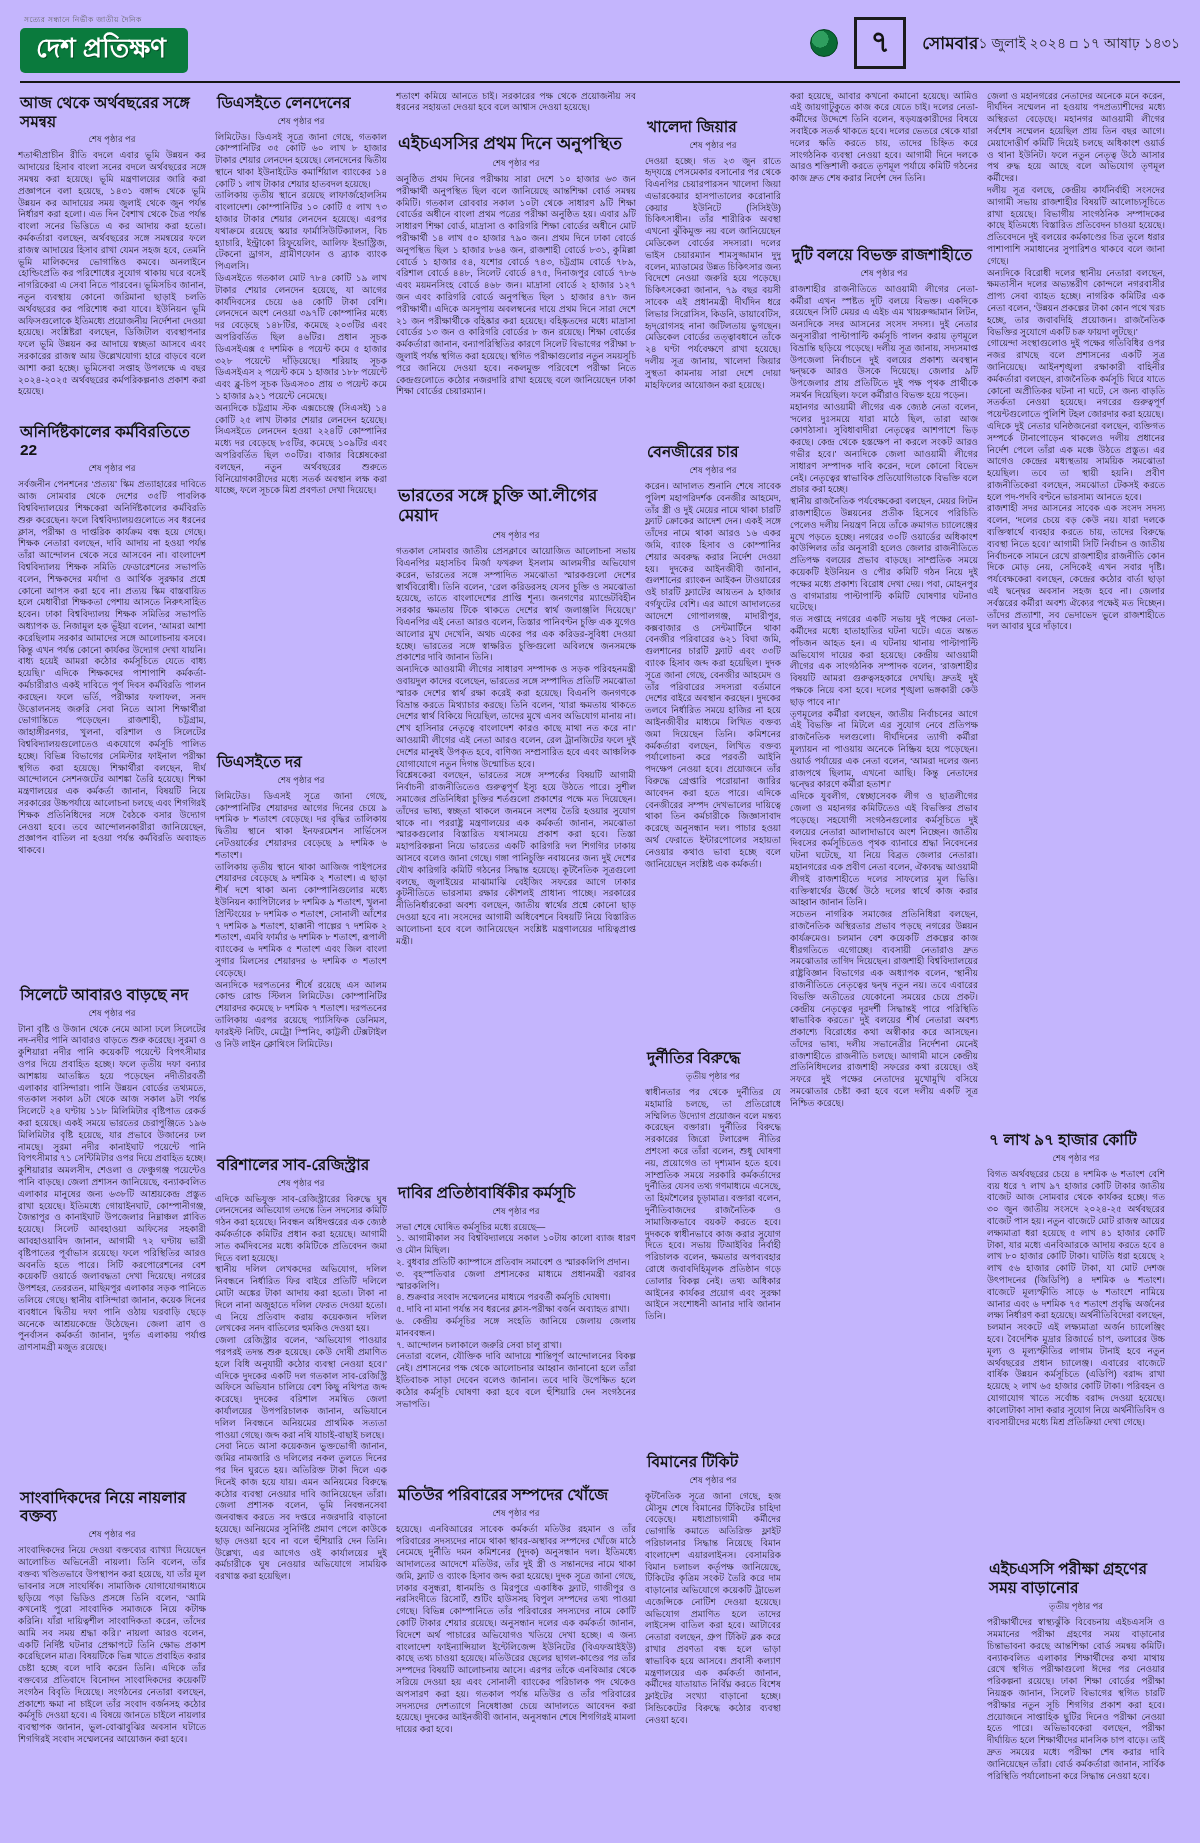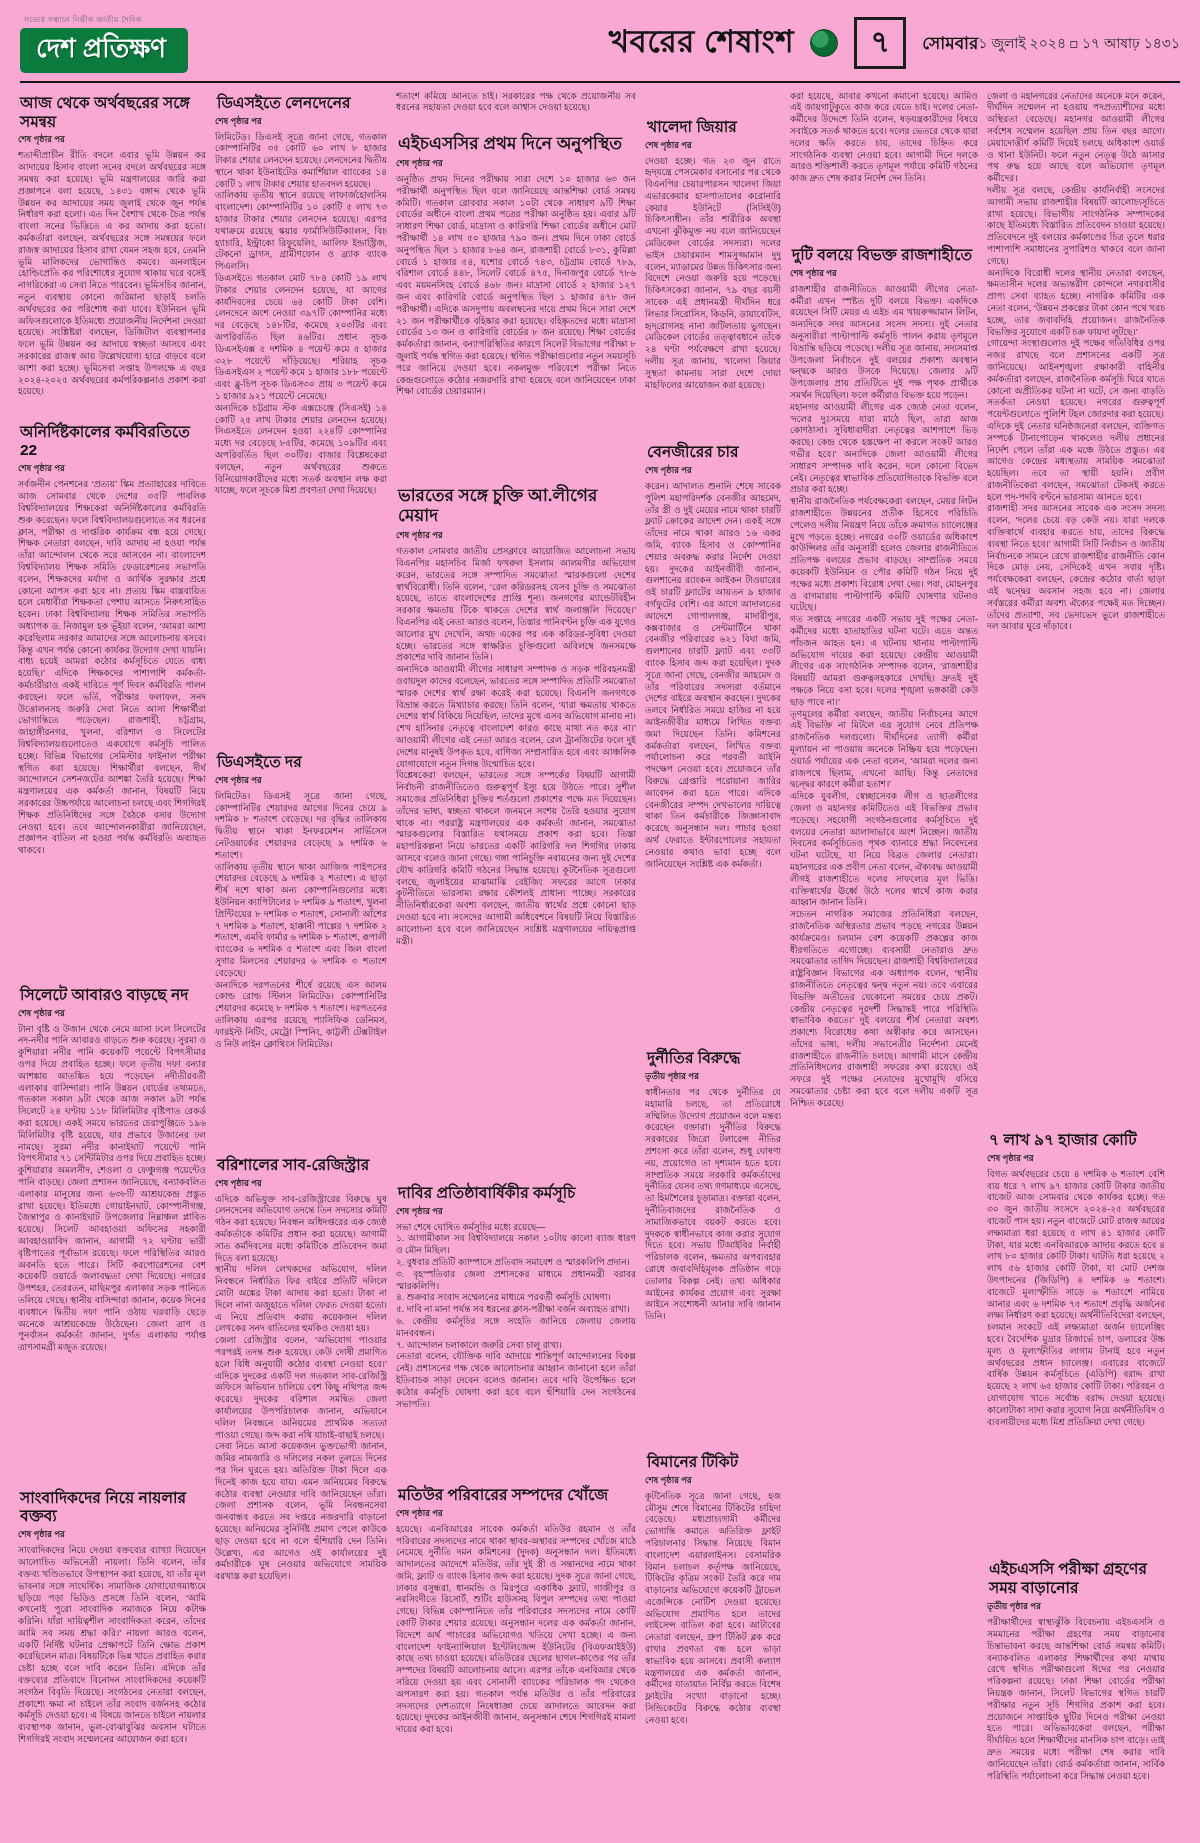--- a/index.html
+++ b/index.html
@@ -1,19 +1,19 @@
 <!DOCTYPE html>
 <html lang="bn"><head>
 <meta charset="utf-8">
 <style>
   html,body{margin:0;padding:0;background:#e9e7e0;}
   .page{
     position:relative;
     width:1200px;height:1843px;
-    background:#f9a8d4;
+    background:#c4b5fd;
     font-family:"Liberation Sans", sans-serif;
     color:#141414;
     margin:0 auto;
     overflow:hidden;
     box-sizing:border-box;
   }
   
   .masthead{
     display:flex;align-items:center;justify-content:space-between;
     padding:14px 20px 8px 20px;
@@ -56,42 +56,41 @@
     box-sizing:border-box;
   }
   .col{display:flex;flex-direction:column;min-width:0;}
   .article{overflow:hidden;margin-bottom:5px;}
   .headline{
     font-weight:bold;font-size:15.5px;line-height:1.22;
     margin:3px 2px 2px 2px;
   }
   .headline.lg{font-size:17px;}
   .kicker{
-    font-size:8.5px;font-weight:bold;
+    font-size:8.5px;font-weight:normal;text-align:center;
     margin:0 0 3px 0;color:#222;
   }
   .body{
     font-size:9px;line-height:11.8px;
     text-align:justify;
     white-space:pre-line;
     color:#1d1d1d;
   }
 </style>
 </head>
 <body>
 
 <div class="page">
 
   <div class="masthead">
     <div class="logo-wrap">
       <div class="tagline">সত্যের সন্ধানে নির্ভীক জাতীয় দৈনিক</div>
       <div class="logo">দেশ প্রতিক্ষণ</div>
     </div>
     <div class="head-right">
-      <div class="section-title">খবরের শেষাংশ</div>
       <div class="ornament"></div>
       <div class="page-box">
         <span>৭</span>
       </div>
       <div class="date-block">
         <span class="weekday">সোমবার</span>
         <span class="date-line">১ জুলাই ২০২৪ ◻ ১৭ আষাঢ় ১৪৩১</span>
       </div>
     </div>
   </div>

